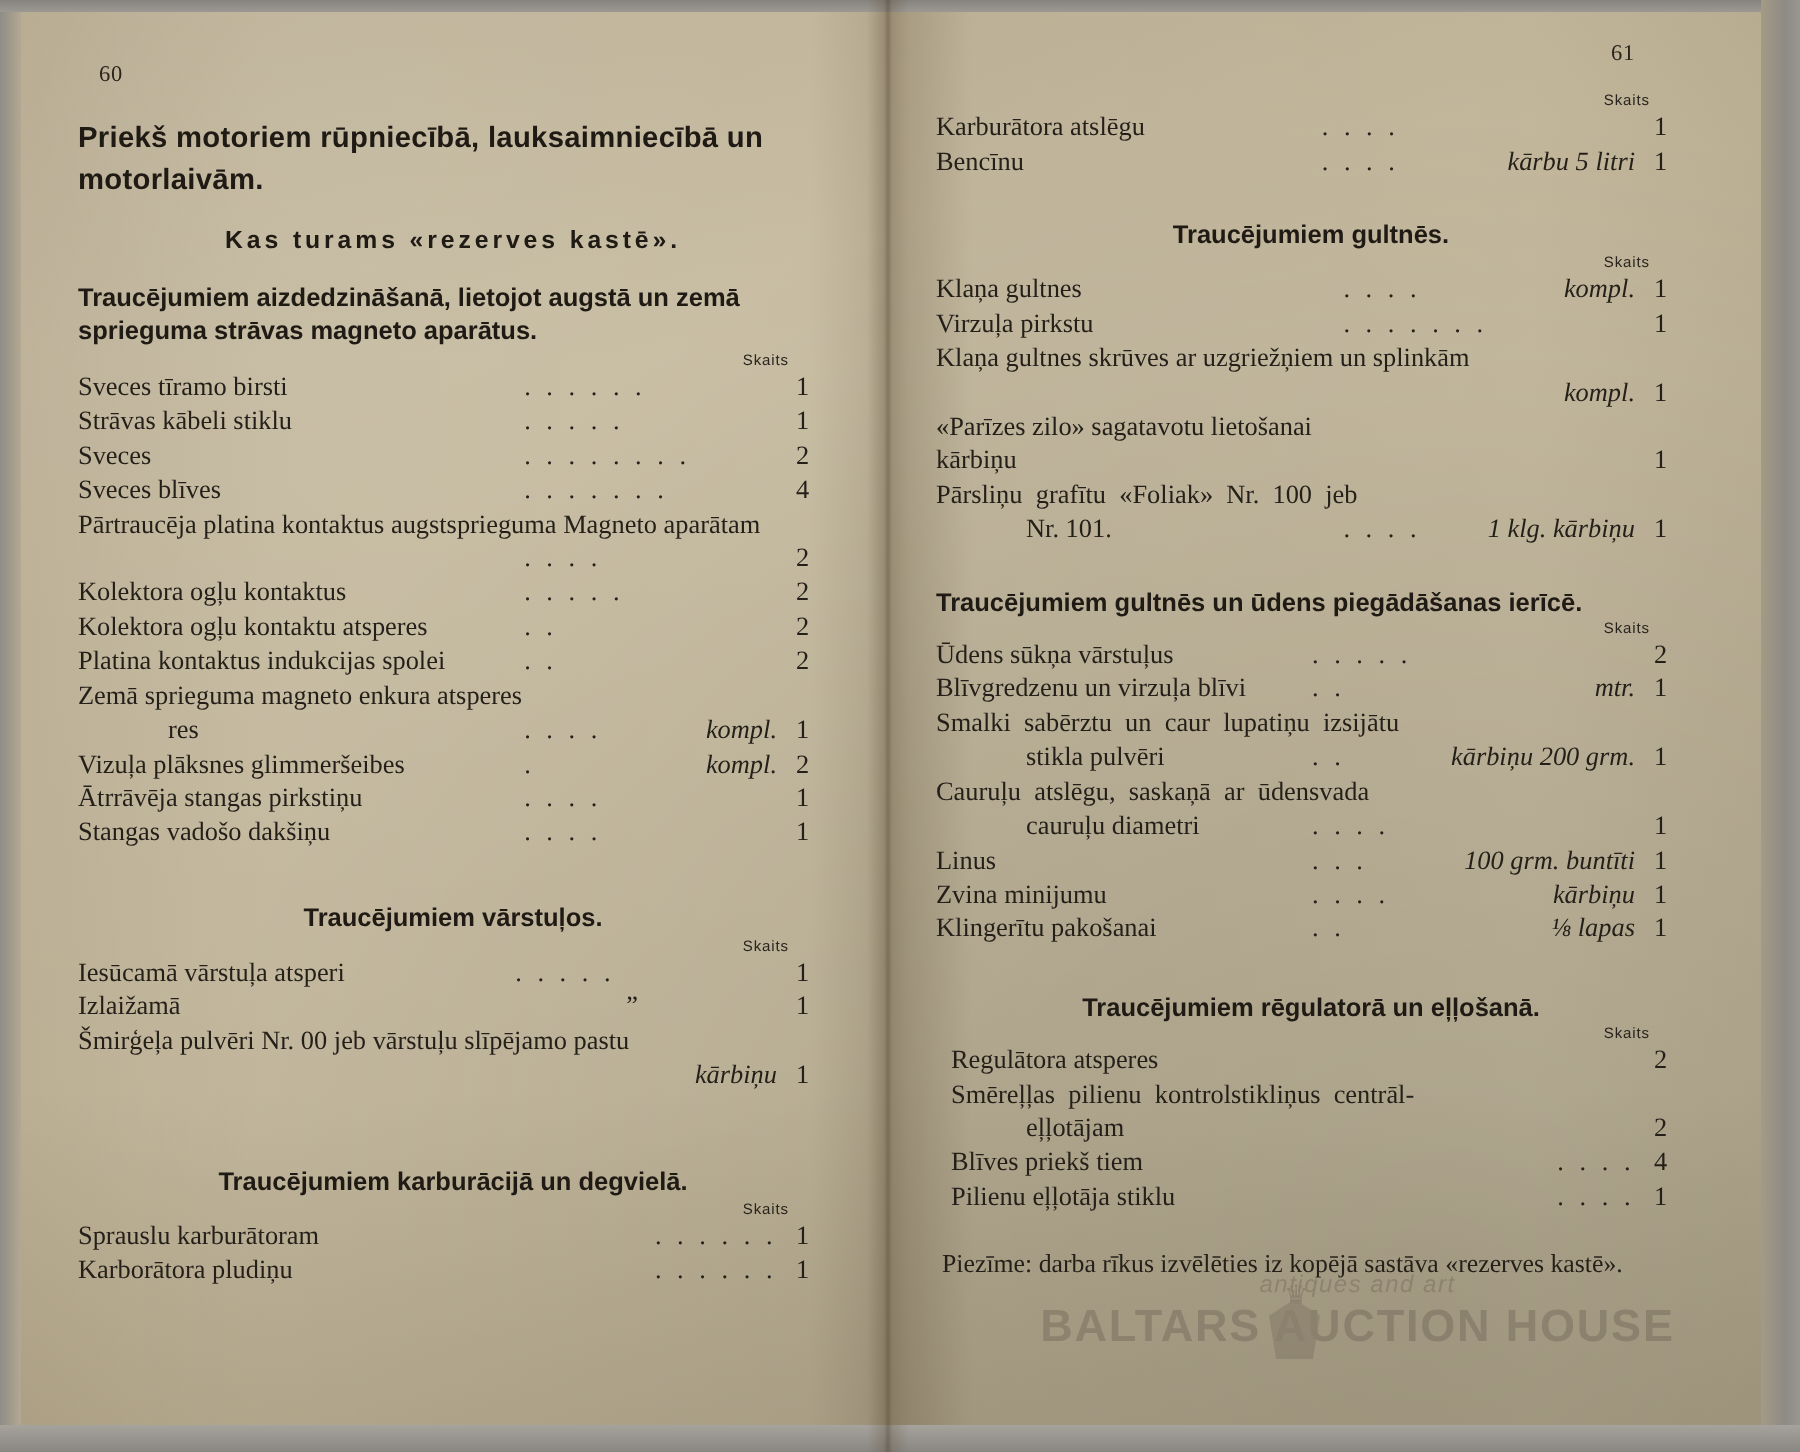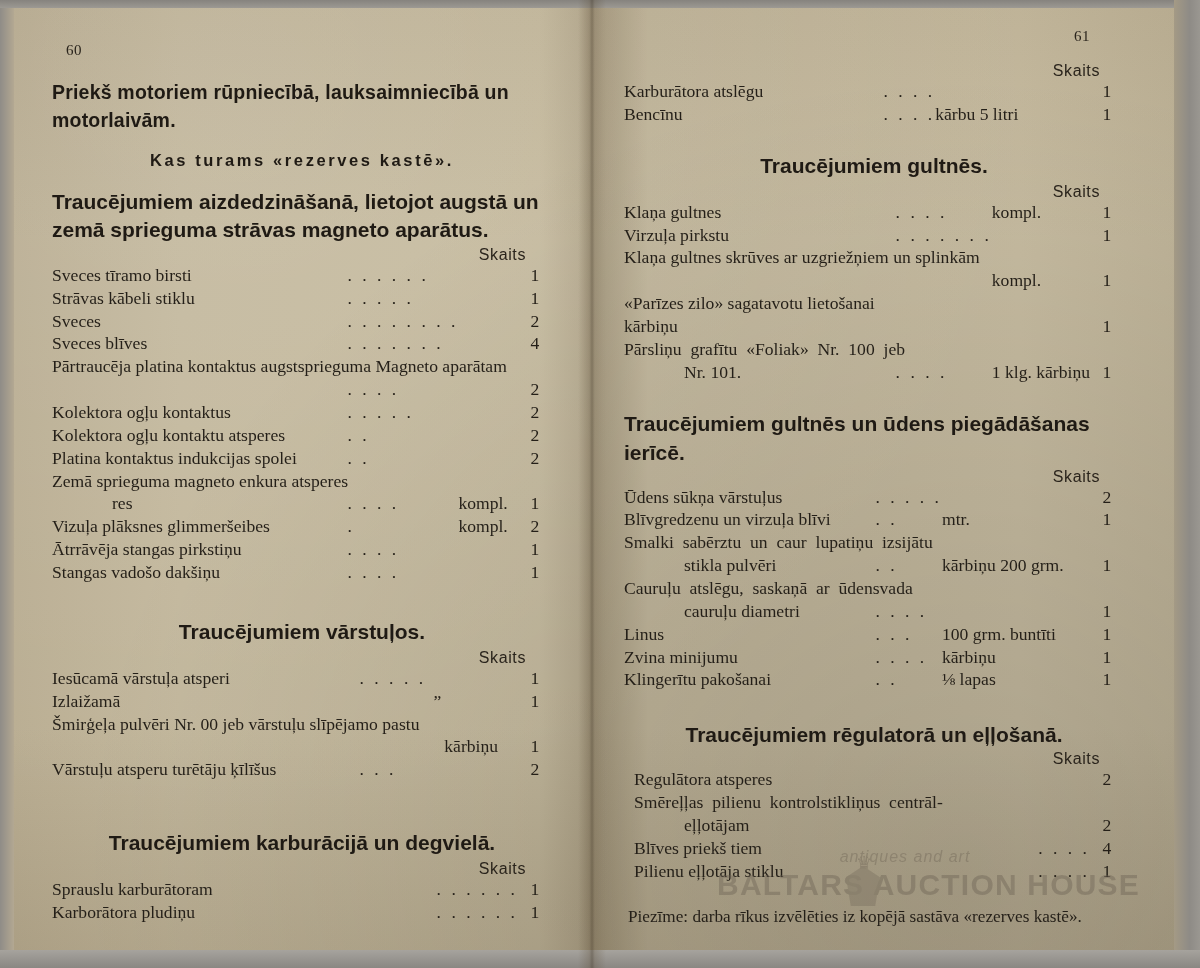--- a/index.html
+++ b/index.html
@@ -53,60 +53,60 @@
     font-weight:bold;font-size:19.5px;line-height:1.45;
     text-align:left;margin:0;color:#1f1a14;letter-spacing:.2px;
   }
   .subtitle{
     font-family:"Liberation Sans", sans-serif;
     font-weight:bold;font-size:16.5px;text-align:center;margin-top:16px;
     letter-spacing:2.6px;color:#1f1a14;
   }
   .secthead{
     font-family:"Liberation Sans", sans-serif;
-    font-weight:bold;font-size:21px;line-height:1.38;
+    font-weight:bold;font-size:17px;line-height:1.38;
     text-align:center;color:#1f1a14;
   }
   .secthead.left-align{text-align:left;}
 
   .skaits{
     font-family:"Liberation Sans", sans-serif;
-    font-size:16px;letter-spacing:.6px;text-align:right;color:#2a241c;
+    font-size:10px;letter-spacing:.6px;text-align:right;color:#2a241c;
   }
 
   table.items{border-collapse:collapse;width:100%;}
   table.items td{
     font-size:17.6px;line-height:1.30;vertical-align:bottom;
     padding:0;color:#241f18;
   }
   td.lbl{padding-left:30px;}
   td.lbl.indent{padding-left:60px;}
   td.dots{
     width:1px;white-space:nowrap;color:#3a3227;font-size:17px;
     padding:0 4px 0 6px;letter-spacing:3px;
   }
-  td.unit{white-space:nowrap;font-size:17.2px;padding-right:10px;}
+  td.unit{white-space:nowrap;text-align:right;font-size:17.2px;padding-right:10px;font-style:italic;}
   td.qty{width:34px;text-align:center;font-size:17.4px;}
 
   .note{font-size:17.2px;line-height:1.34;padding-left:2px;}
 
   
   .wm{
     position:absolute;right:34px;bottom:34px;width:470px;height:86px;
     opacity:.40;pointer-events:none;
   }
   .wm .small{
     font-family:"Liberation Sans", sans-serif;
     font-style:italic;font-size:16px;color:#6d6354;text-align:center;
     letter-spacing:1px;margin-bottom:2px;
   }
   .wm .big{
     font-family:"Liberation Sans", sans-serif;
     font-weight:bold;font-size:30px;color:#6a6052;letter-spacing:1.2px;
-    text-align:right;white-space:nowrap;
+    text-align:center;white-space:nowrap;
   }
   .wm .crown{
     position:absolute;left:186px;top:4px;font-size:18px;color:#6a6052;
   }
   .wm .pine{
     position:absolute;left:176px;top:18px;width:34px;height:40px;
     background:#6a6052;opacity:.75;
     clip-path:polygon(50% 0,100% 28%,86% 100%,14% 100%,0 28%);
   }
 </style>
@@ -233,26 +233,20 @@
           <td class="qty">1</td>
         </tr>
         <tr>
           <td class="lbl" colspan="4">Šmirģeļa pulvēri Nr. 00 jeb vārstuļu slīpējamo pastu</td>
         </tr>
         <tr>
           <td class="lbl indent">&nbsp;</td>
           <td class="dots">&nbsp;</td>
           <td class="unit">kārbiņu</td>
           <td class="qty">1</td>
-        </tr>
-        <tr>
-          <td class="lbl">Vārstuļu atsperu turētāju ķīlīšus</td>
-          <td class="dots">. . .</td>
-          <td class="unit"></td>
-          <td class="qty">2</td>
         </tr>
       </tbody>
         </table>
 
       <div class="secthead" style="margin-top:48px;">Traucējumiem karburācijā un degvielā.</div>
       <div class="skaits" style="margin-top:2px;padding-right:26px;">Skaits</div>
 
       <table class="items">
         <tbody>
             <tr>

